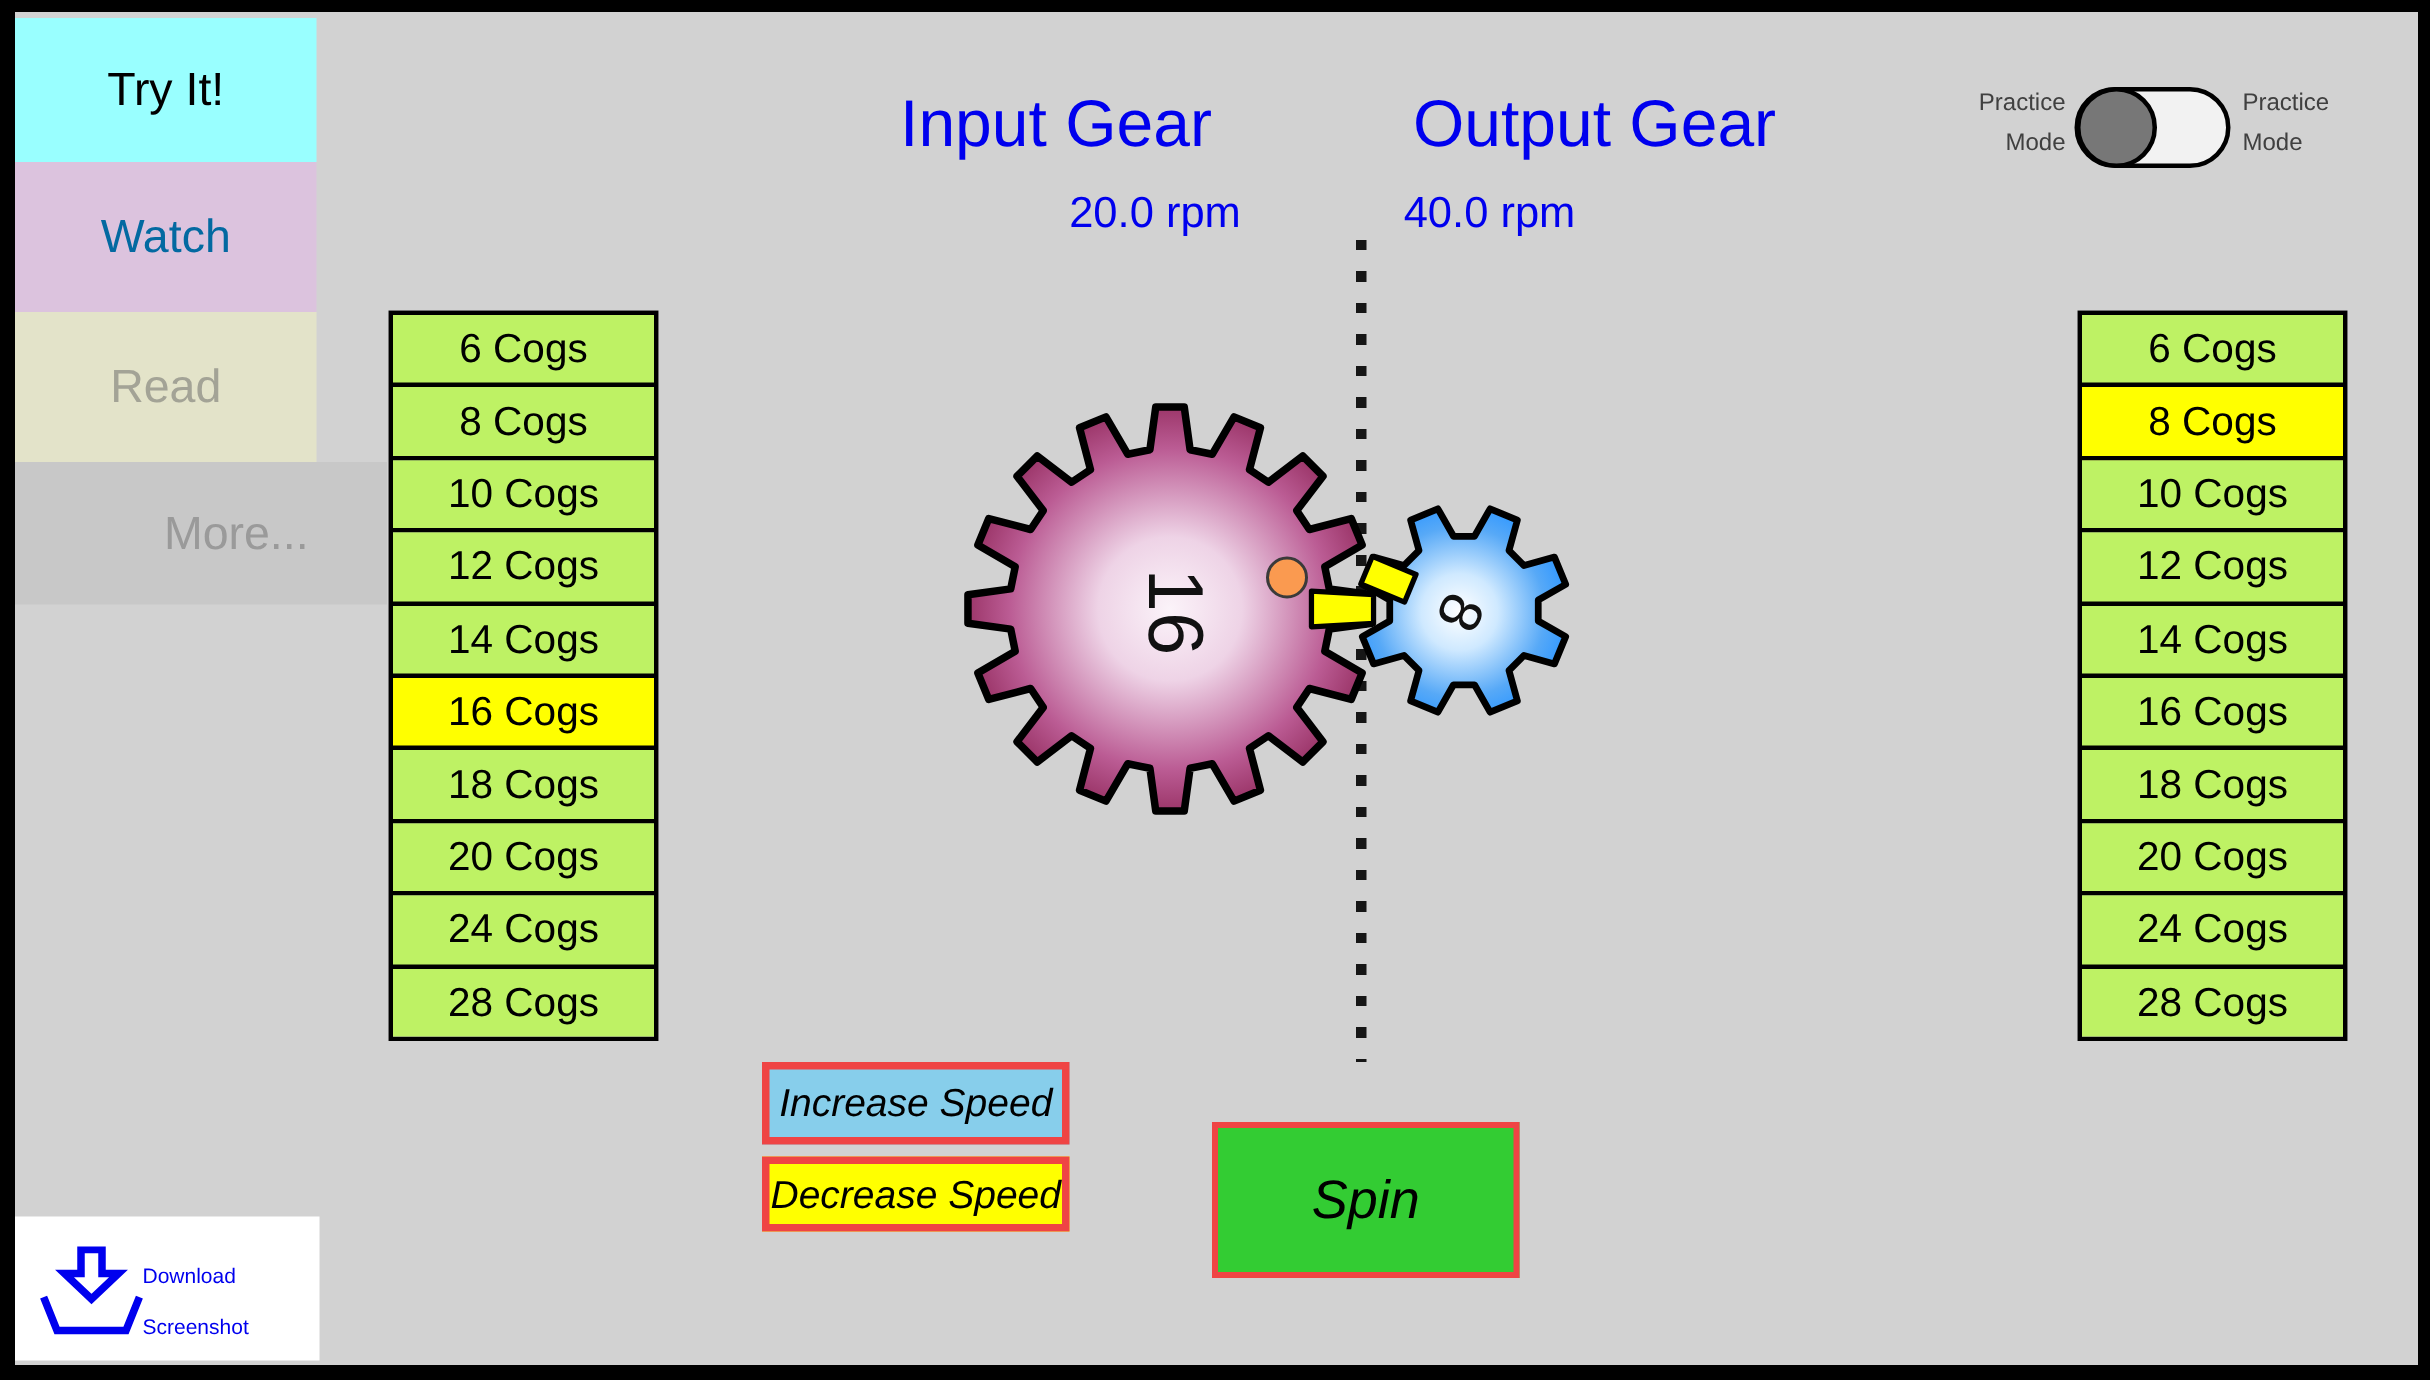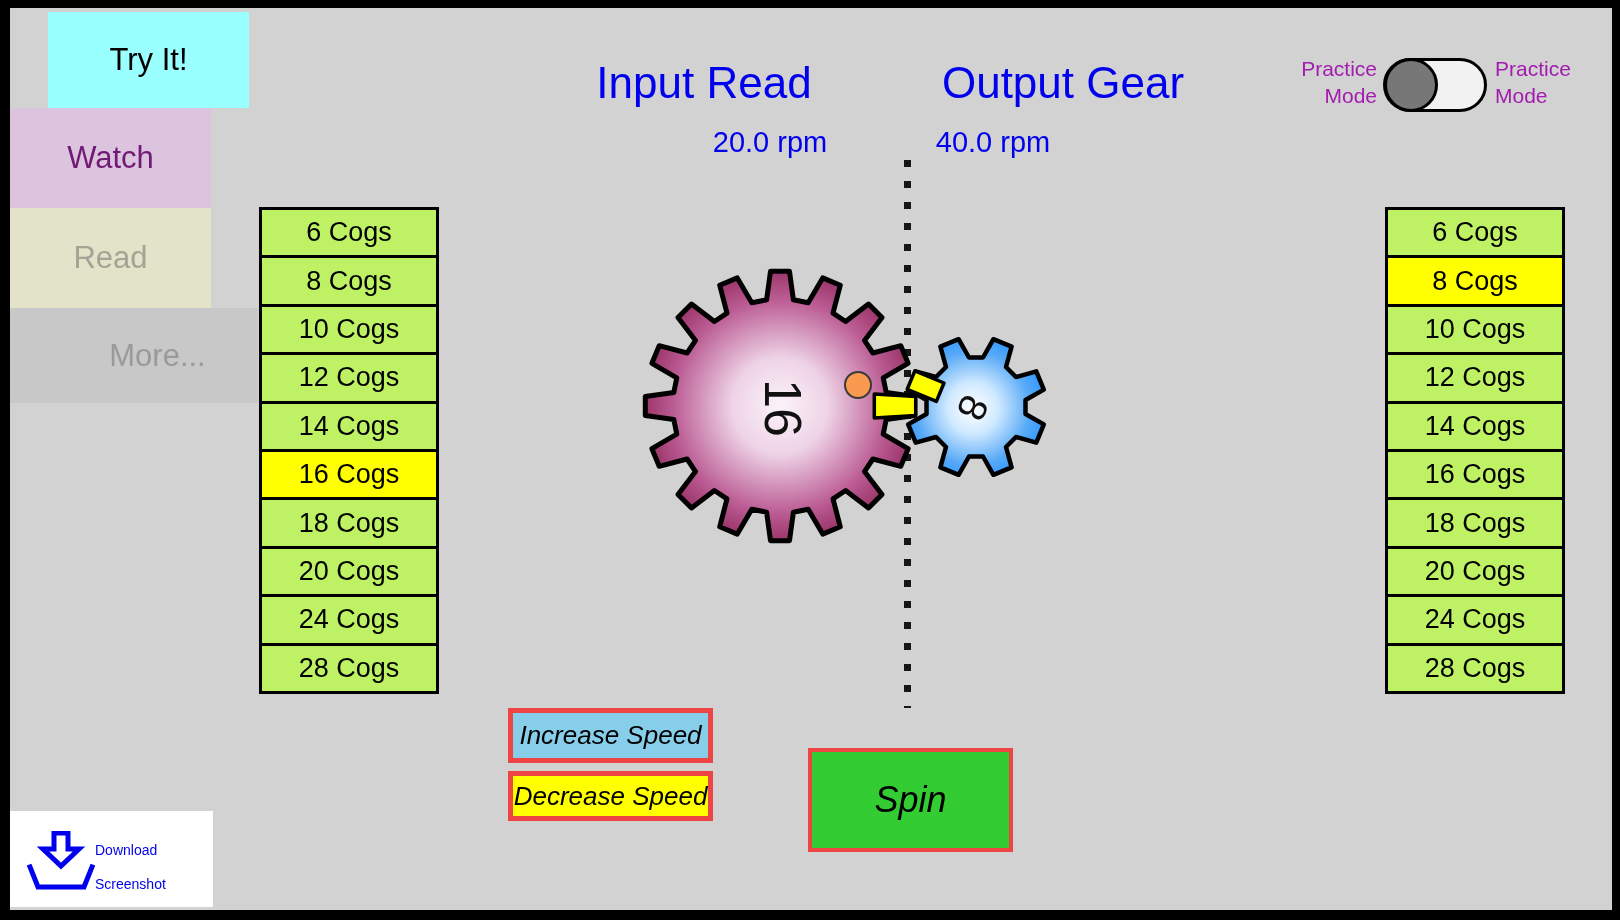--- a/index.html
+++ b/index.html
@@ -3,31 +3,31 @@
 <meta charset="utf-8">
 <style>
   html,body{margin:0;padding:0;background:#000;}
   .page{position:relative;width:1620px;height:920px;background:#000;overflow:hidden;
         font-family:"Liberation Sans",sans-serif;}
   .screen{position:absolute;left:10px;top:8px;width:1602px;height:902px;background:#d2d2d2;}
 
   
   .side-tab{position:absolute;left:0;width:201px;display:flex;align-items:center;justify-content:center;
             font-size:31px;}
-  .tab-0{top:4px;height:96px;margin-left:38px;}
+  .tab-0{top:4px;height:96px;}
   .tab-1{top:100px;height:100px;}
   .tab-2{top:200px;height:100px;}
   .tab-3{top:300px;height:95px;}
 
   
   .gear-title{position:absolute;transform:translateX(-50%);color:#0000ee;font-size:44px;white-space:nowrap;}
   .rpm-label{position:absolute;transform:translateX(-50%);color:#0000ee;font-size:29px;white-space:nowrap;}
 
   
-  .mode-text{position:absolute;font-size:21px;line-height:27px;color:#a21caf;}
+  .mode-text{position:absolute;font-size:16px;line-height:27px;color:#404040;}
   .mode-left{text-align:right;}
   .toggle-pill{position:absolute;left:1373px;top:50px;width:98px;height:48px;background:#f2f2f2;
                border:3px solid #000;border-radius:27px;}
   .toggle-knob{position:absolute;left:-2px;top:-3px;width:48px;height:48px;border-radius:50%;
                background:#777;border:3px solid #000;}
 
   
   .cog-list{position:absolute;top:199px;width:174px;border:3px solid #000;background:#fff;}
   .cog-list-left{left:249px;}
   .cog-list-right{left:1375px;}
@@ -53,25 +53,25 @@
   .download-icon{position:absolute;left:16px;top:20px;}
   .download-text{position:absolute;left:85px;top:22px;color:#0000ee;font-size:14px;line-height:34px;}
 </style>
 </head>
 <body>
 
 <div class="page">
   <div class="screen">
 
     <div class="side-tab tab-0" style="background: rgb(153, 255, 255); color: rgb(0, 0, 0);">Try It!</div>
-    <div class="side-tab tab-1" style="background: rgb(220, 195, 222); color: #701a75;">Watch</div>
+    <div class="side-tab tab-1" style="background: rgb(220, 195, 222); color: #0369a1;">Watch</div>
     <div class="side-tab tab-2" style="background: rgb(227, 227, 201); color: rgb(163, 163, 150);">Read</div>
     <div class="side-tab tab-3" style="background: rgb(200, 200, 200); color: rgb(154, 154, 154); padding-left: 47px;">More...</div>
 
-    <div class="gear-title" style="left:694px;top:50px;">Input Read</div>
+    <div class="gear-title" style="left:694px;top:50px;">Input Gear</div>
     <div class="gear-title" style="left:1053px;top:50px;">Output Gear</div>
     <div class="rpm-label" style="left:760px;top:118px;">20.0 rpm</div>
     <div class="rpm-label" style="left:983px;top:118px;">40.0 rpm</div>
 
     <div class="mode-text mode-left" style="left:1247px;top:47px;width:120px;">
       <div>Practice</div>
       <div>Mode</div>
     </div>
     <div class="toggle-pill">
       <div class="toggle-knob"></div>

